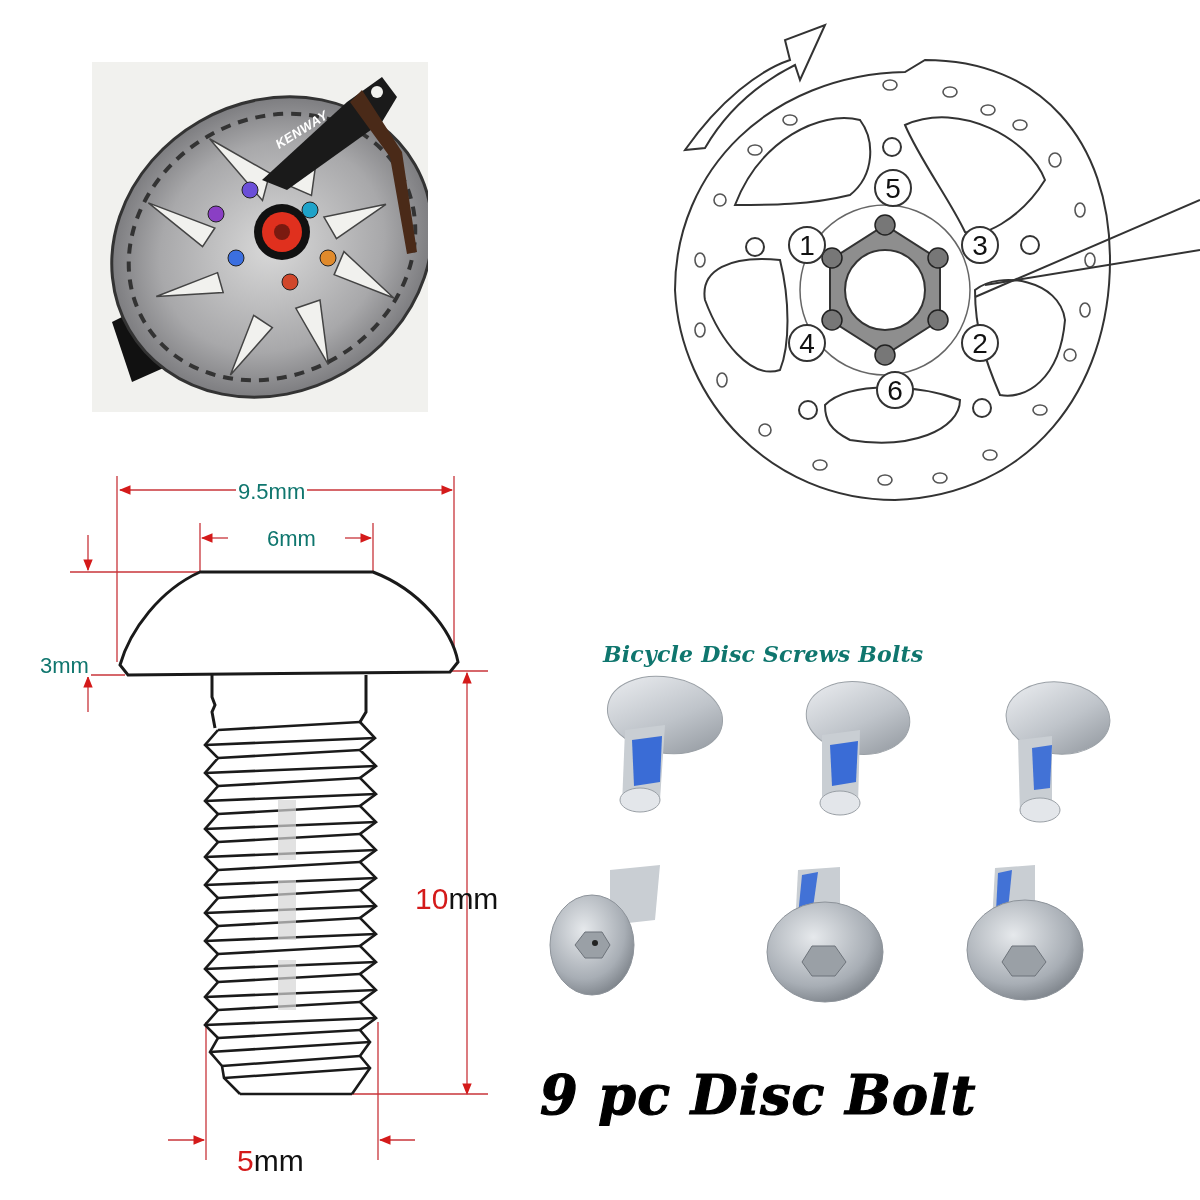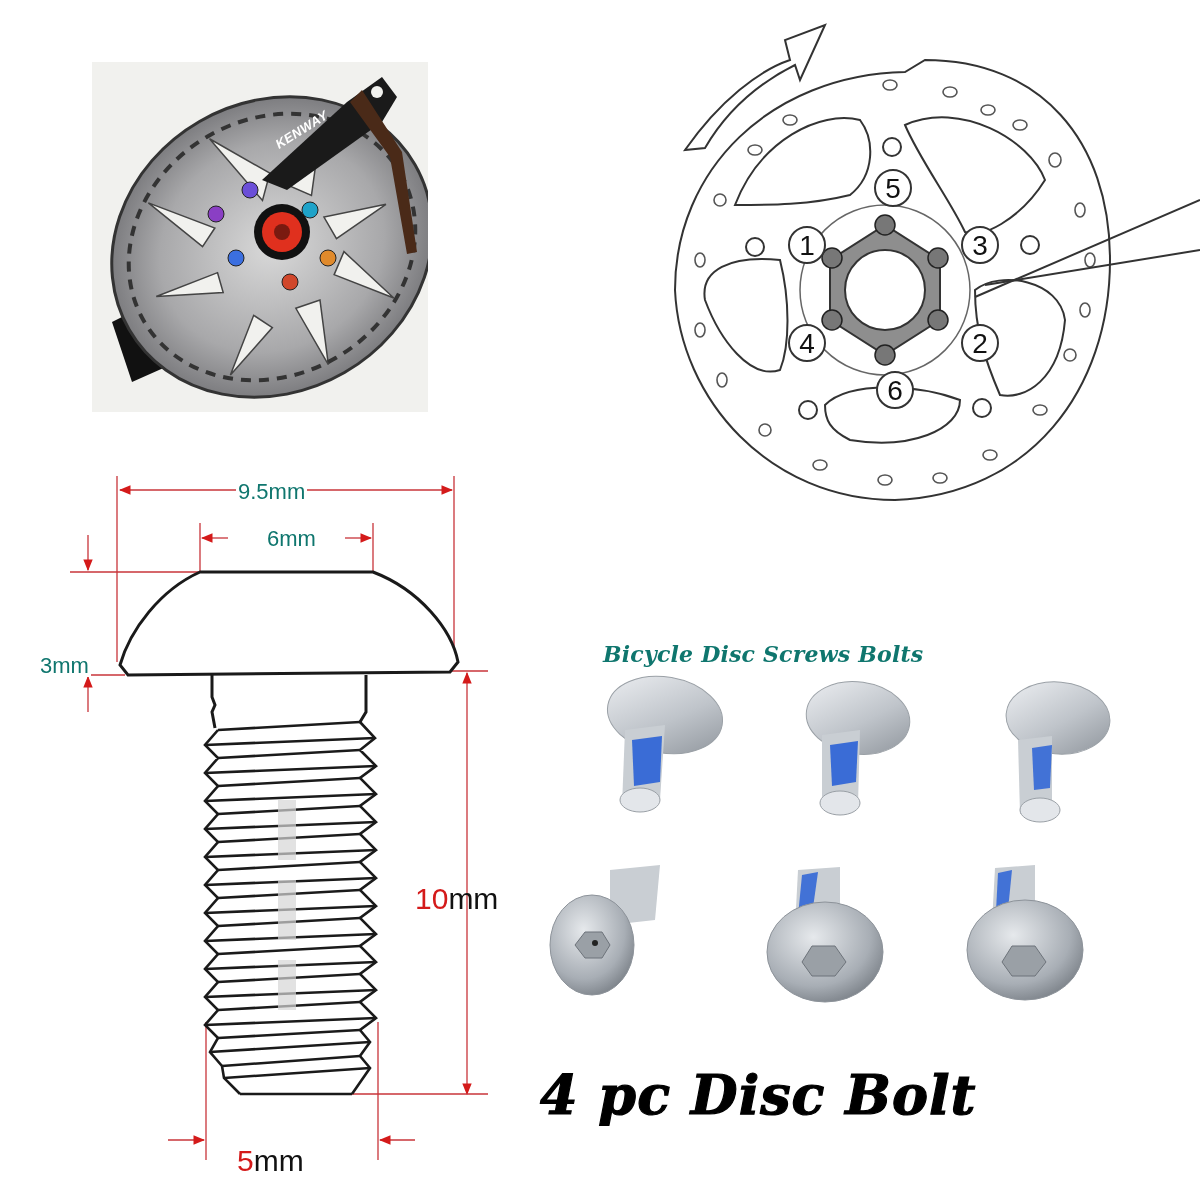--- a/index.html
+++ b/index.html
@@ -298,13 +298,13 @@
     </g>
     <g>
       <path d="M455 198 L495 195 L495 250 L452 253 Z" fill="#c9ced3"></path>
       <path d="M458 203 L472 200 L468 240 L456 241 Z" fill="#2a62d6" opacity="0.85"></path>
       <ellipse cx="485" cy="280" rx="58" ry="50" fill="url(#dome)" stroke="#8d939a"></ellipse>
       <polygon points="462,292 472,276 495,276 506,292 495,306 472,306" fill="#9aa0a6" stroke="#6d737a"></polygon>
     </g>
   </svg>
 </div>
 
-<div class="headline">4 pc Disc Bolt</div>
+<div class="headline">9 pc Disc Bolt</div>
 
 </body></html>

